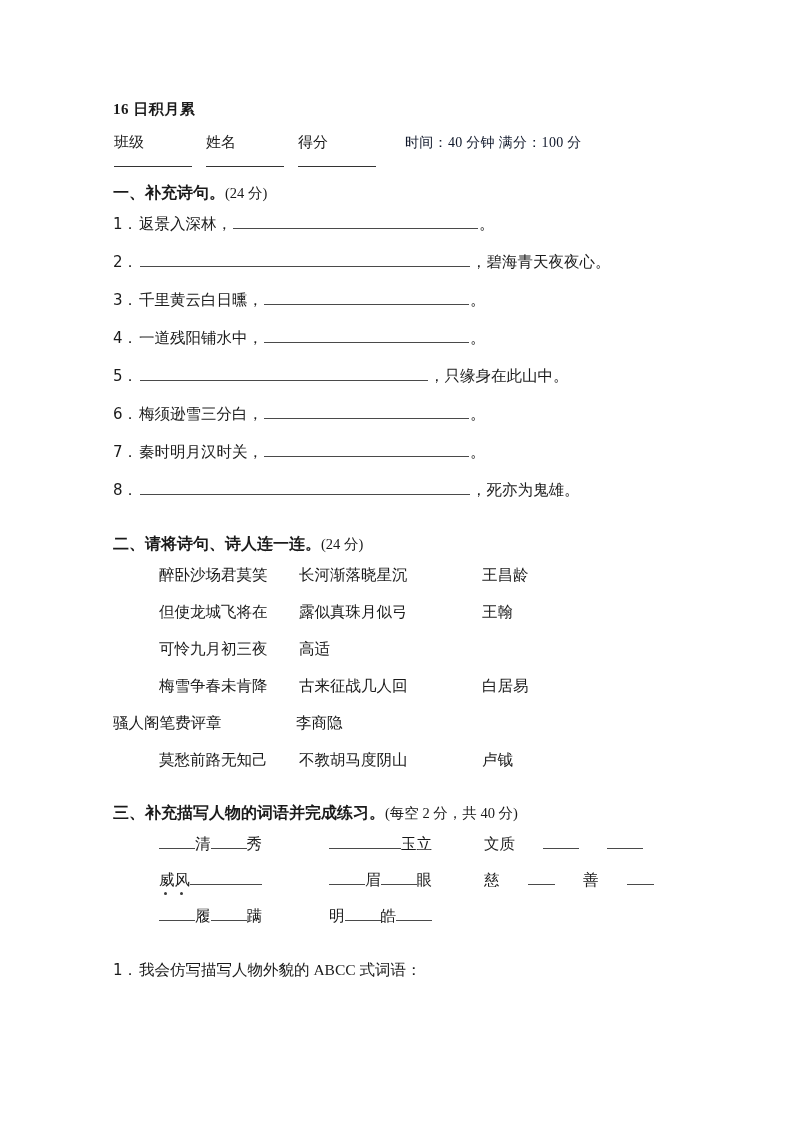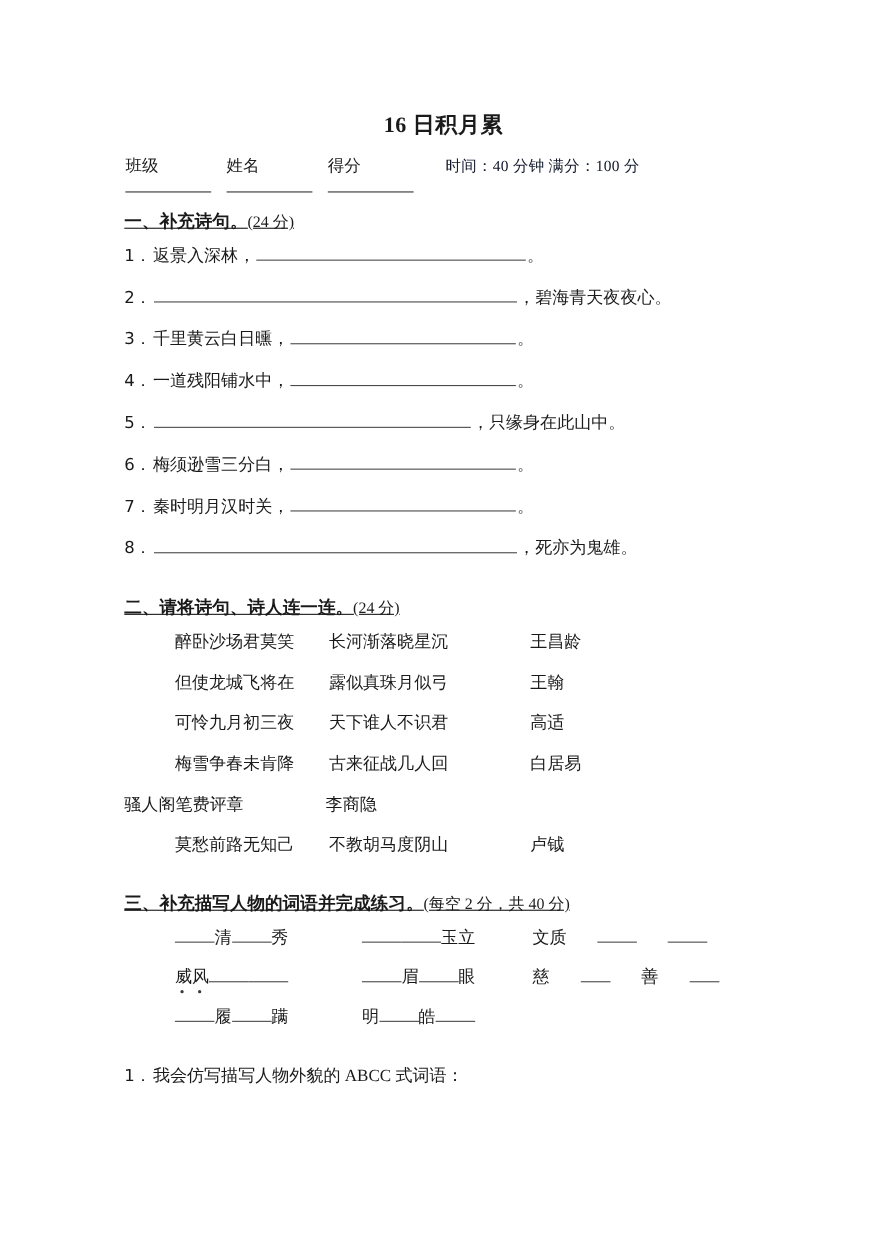--- a/index.html
+++ b/index.html
@@ -24,22 +24,22 @@
   }
   .content {
     position: absolute;
     left: 113px;
     top: 100px;
     width: 580px;
   }
 
   
   .doc-title {
-    text-align: center;
-    font-size: 20px;
+    text-align: left;
+    font-size: 15px;
     font-weight: bold;
     letter-spacing: 0.5px;
     margin: 0 0 14px 0;
     font-family: "Liberation Serif", "DejaVu Serif", serif;
   }
 
   
   .header-row {
     display: flex;
     align-items: baseline;
@@ -67,21 +67,20 @@
     letter-spacing: 0.3px;
   }
 
   
   .sec-head {
     font-size: 16px;
     font-weight: bold;
     font-family: "DejaVu Sans", "Liberation Sans", sans-serif;
     margin: 16px 0 10px 0;
     letter-spacing: 0px;
-    text-decoration: underline;
   }
   .sec-head .pts {
     font-weight: normal;
     font-size: 14.5px;
     font-family: "Liberation Serif", "DejaVu Serif", serif;
   }
 
   
   .poem-list { margin: 0; padding: 0; }
   .poem-item {
@@ -245,21 +244,20 @@
           <span class="mc2">长河渐落晓星沉</span>
           <span class="mc3">王昌龄</span>
         </div>
         <div class="match-row">
           <span class="mc1">但使龙城飞将在</span>
           <span class="mc2">露似真珠月似弓</span>
           <span class="mc3">王翰</span>
         </div>
         <div class="match-row">
           <span class="mc1">可怜九月初三夜</span>
-          <span class="mc2">天下谁人不识君</span>
           <span class="mc3">高适</span>
         </div>
         <div class="match-row">
           <span class="mc1">梅雪争春未肯降</span>
           <span class="mc2">古来征战几人回</span>
           <span class="mc3">白居易</span>
         </div>
         <div class="match-row">
           <span class="mc2">骚人阁笔费评章</span>
           <span class="mc3">李商隐</span>

